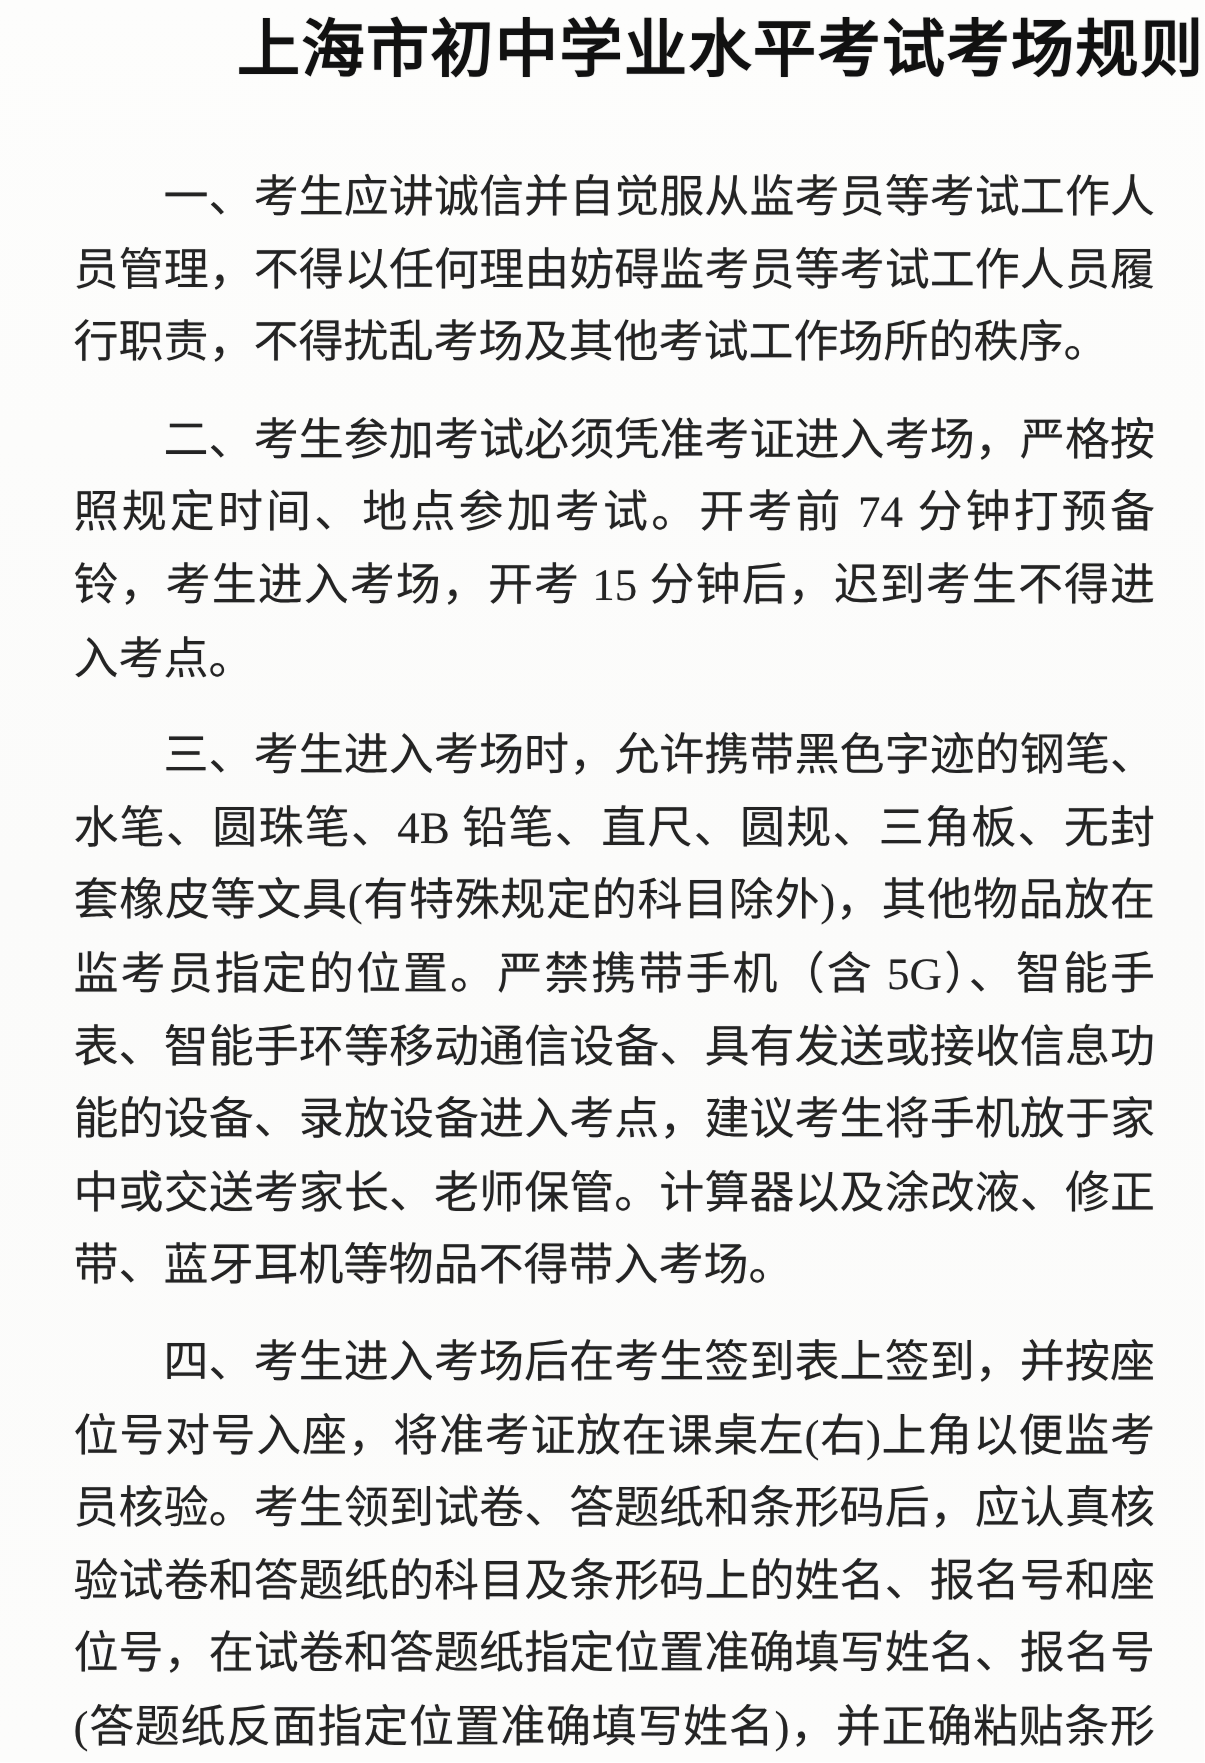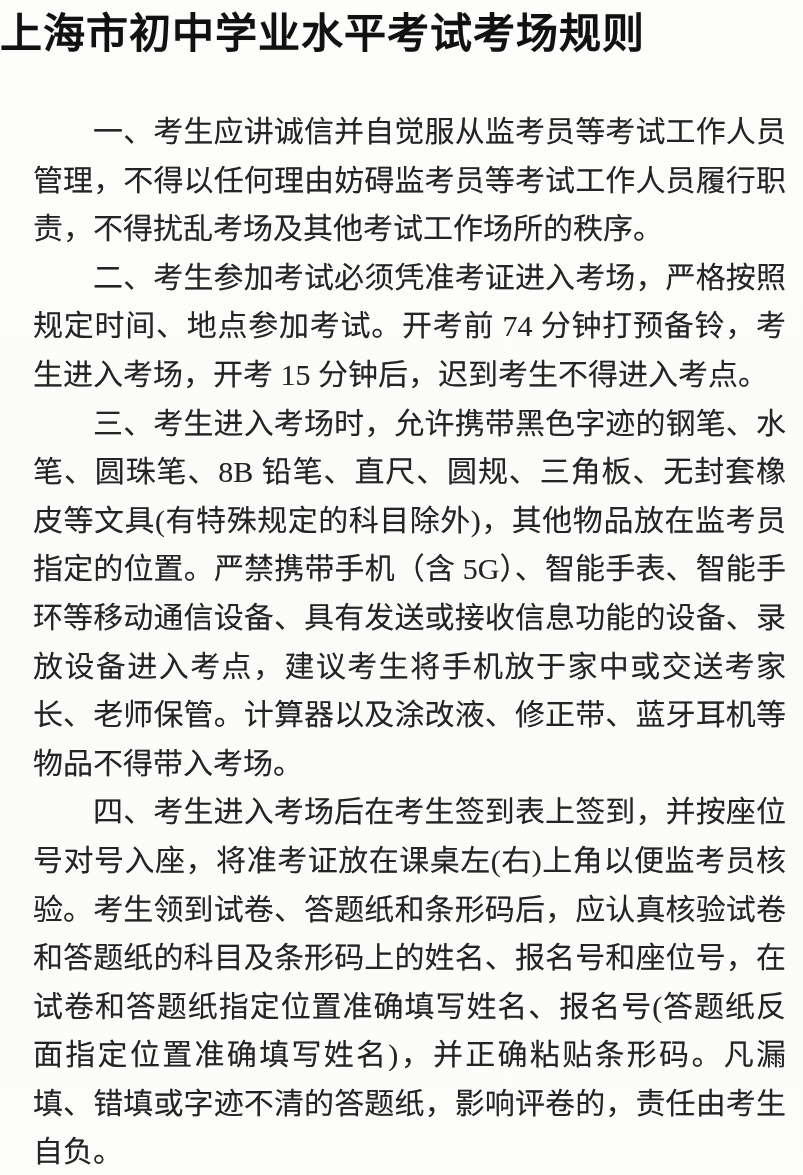--- a/index.html
+++ b/index.html
@@ -20,47 +20,47 @@
     background: linear-gradient(180deg, #fdfdfc 0%, #fbfbfa 50%, #fcfcfb 100%);
     font-family: "Liberation Serif", "DejaVu Serif", serif;
     color: #222222;
   }
   .doc-title {
     margin: 0;
     padding-top: 8px;
     font-size: 42px;
     line-height: 52px;
     font-weight: 700;
-    text-align: left;
+    text-align: right;
     letter-spacing: 1px;
     color: #111111;
     text-shadow: 0 0 1px rgba(0,0,0,0.25);
   }
   .doc-body {
     margin-top: 48px;
     padding-left: 33px;
     padding-right: 17px;
     font-size: 30px;
     line-height: 48.6px;
     text-align: justify;
     text-justify: inter-ideograph;
     color: #242424;
     text-shadow: 0 0 0.6px rgba(40,40,40,0.35);
   }
   .doc-paragraph {
-    margin: 0;
+    margin: 16px;
     text-indent: 60px;
     word-break: break-all;
   }
 </style>
 </head>
 <body>
 
 <div class="page">
   <h1 class="doc-title">上海市初中学业水平考试考场规则</h1>
   <div class="doc-body">
     <p class="doc-paragraph">一、考生应讲诚信并自觉服从监考员等考试工作人员管理，不得以任何理由妨碍监考员等考试工作人员履行职责，不得扰乱考场及其他考试工作场所的秩序。</p>
     <p class="doc-paragraph">二、考生参加考试必须凭准考证进入考场，严格按照规定时间、地点参加考试。开考前 74 分钟打预备铃，考生进入考场，开考 15 分钟后，迟到考生不得进入考点。</p>
-    <p class="doc-paragraph">三、考生进入考场时，允许携带黑色字迹的钢笔、水笔、圆珠笔、8B 铅笔、直尺、圆规、三角板、无封套橡皮等文具(有特殊规定的科目除外)，其他物品放在监考员指定的位置。严禁携带手机（含 5G）、智能手表、智能手环等移动通信设备、具有发送或接收信息功能的设备、录放设备进入考点，建议考生将手机放于家中或交送考家长、老师保管。计算器以及涂改液、修正带、蓝牙耳机等物品不得带入考场。</p>
+    <p class="doc-paragraph">三、考生进入考场时，允许携带黑色字迹的钢笔、水笔、圆珠笔、4B 铅笔、直尺、圆规、三角板、无封套橡皮等文具(有特殊规定的科目除外)，其他物品放在监考员指定的位置。严禁携带手机（含 5G）、智能手表、智能手环等移动通信设备、具有发送或接收信息功能的设备、录放设备进入考点，建议考生将手机放于家中或交送考家长、老师保管。计算器以及涂改液、修正带、蓝牙耳机等物品不得带入考场。</p>
     <p class="doc-paragraph">四、考生进入考场后在考生签到表上签到，并按座位号对号入座，将准考证放在课桌左(右)上角以便监考员核验。考生领到试卷、答题纸和条形码后，应认真核验试卷和答题纸的科目及条形码上的姓名、报名号和座位号，在试卷和答题纸指定位置准确填写姓名、报名号(答题纸反面指定位置准确填写姓名)，并正确粘贴条形码。凡漏填、错填或字迹不清的答题纸，影响评卷的，责任由考生自负。</p>
 
   </div>
 </div>
 
 </body></html>

